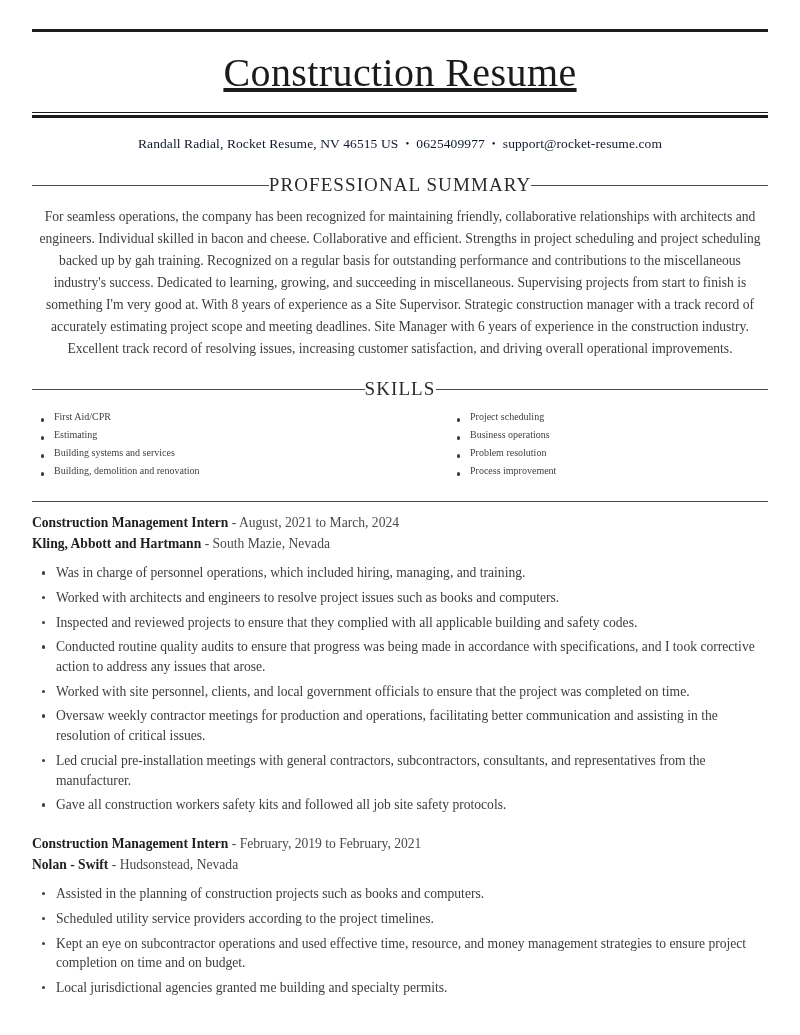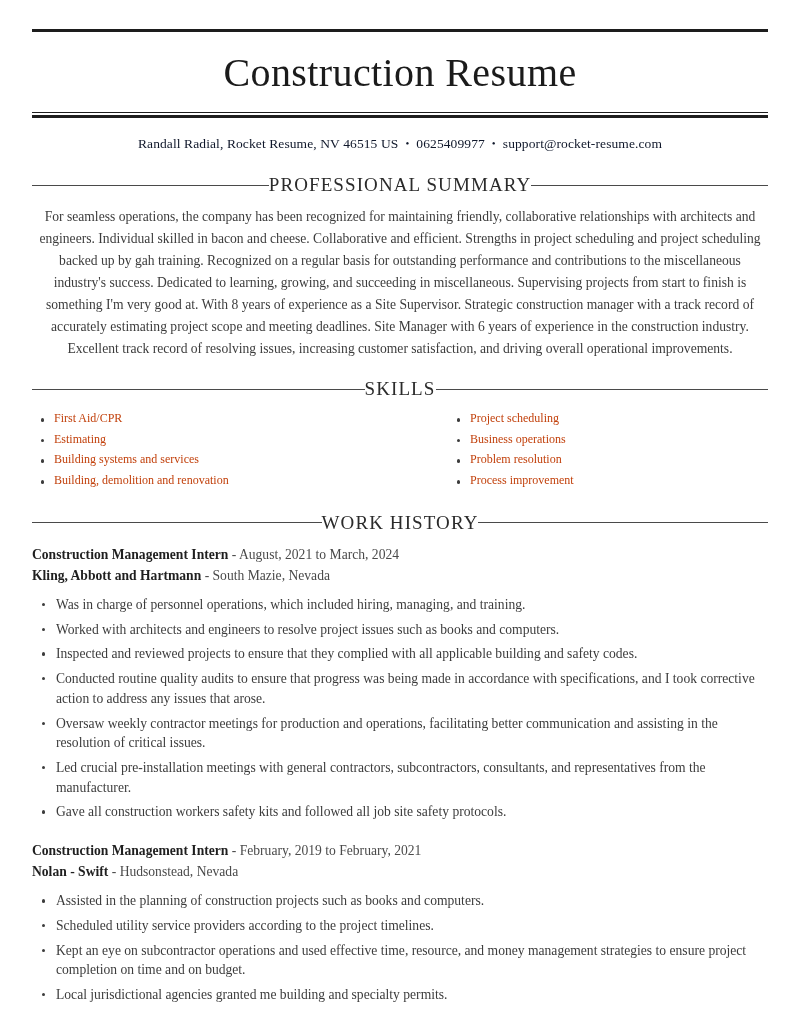--- a/index.html
+++ b/index.html
@@ -32,20 +32,21 @@
   }
   .resume-title {
     text-align: center;
     font-size: 40px;
     font-weight: 400;
     color: #1b1b1b;
     letter-spacing: 0.4px;
     line-height: 1;
     padding: 21px 0 19px 0;
     font-family: "Liberation Serif", "DejaVu Serif", serif;
+    text-decoration: underline;
   }
   .header-bottom-rule {
     margin-bottom: 0;
   }
   .header-bottom-rule .thin {
     height: 1px;
     background: #1d1d1d;
   }
   .header-bottom-rule .gap {
     height: 2px;
@@ -113,23 +114,23 @@
     padding-left: 48px;
   }
   ul.bullets {
     list-style: none;
     margin: 0;
     padding: 0;
   }
   ul.bullets li {
     position: relative;
     padding-left: 22px;
-    font-size: 12px;
+    font-size: 10px;
     line-height: 1.35;
-    color: #c2410c;
+    color: #404040;
     margin-bottom: 4.5px;
   }
   ul.bullets li::before {
     content: "";
     position: absolute;
     left: 9px;
     top: 8px;
     width: 3.4px;
     height: 3.4px;
     border-radius: 50%;
@@ -234,40 +235,40 @@
           <li><span>Problem resolution</span></li>
           <li><span>Process improvement</span></li>
         </ul>
       </div>
     </div>
   </div>
 
   <div class="section-work">
     <div class="section-head">
       <span class="rule"></span>
-      <span class="title">WORK HISTORY</span>
       <span class="rule"></span>
     </div>
 
     <div class="job">
       <div class="job-line">
         <span class="strong">Construction Management Intern</span>
         <span class="dash">-</span>
         <span>August, 2021 to March, 2024</span>
       </div>
       <div class="job-line">
         <span class="strong">Kling, Abbott and Hartmann</span>
         <span class="dash">-</span>
         <span>South Mazie, Nevada</span>
       </div>
       <ul class="job-bullets">
         <li><span>Was in charge of personnel operations, which included hiring, managing, and training.</span></li>
         <li><span>Worked with architects and engineers to resolve project issues such as books and computers.</span></li>
         <li><span>Inspected and reviewed projects to ensure that they complied with all applicable building and safety codes.</span></li>
         <li><span>Conducted routine quality audits to ensure that progress was being made in accordance with specifications, and I took corrective action to address any issues that arose.</span></li>
+        <li><span>Worked with site personnel, clients, and local government officials to ensure that the project was completed on time.</span></li>
         <li><span>Oversaw weekly contractor meetings for production and operations, facilitating better communication and assisting in the resolution of critical issues.</span></li>
         <li><span>Led crucial pre-installation meetings with general contractors, subcontractors, consultants, and representatives from the manufacturer.</span></li>
         <li><span>Gave all construction workers safety kits and followed all job site safety protocols.</span></li>
       </ul>
     </div>
 
     <div class="job">
       <div class="job-line">
         <span class="strong">Construction Management Intern</span>
         <span class="dash">-</span>

